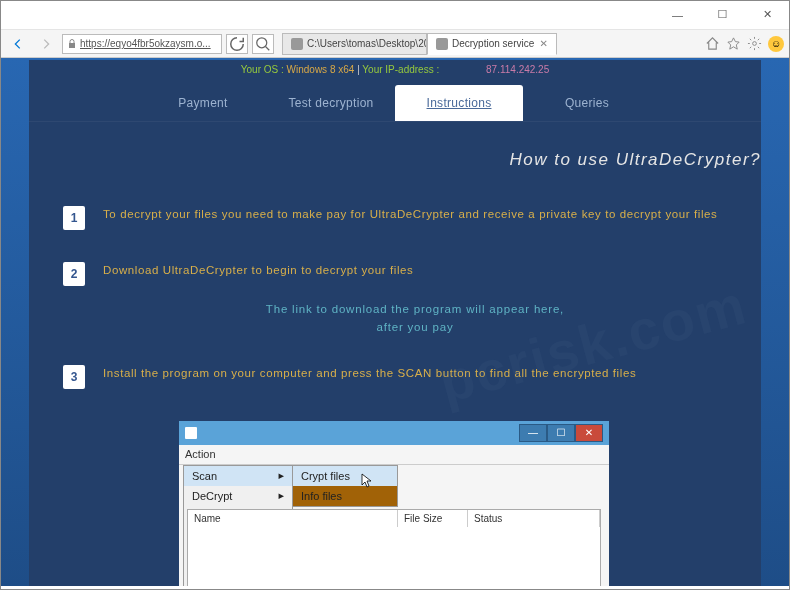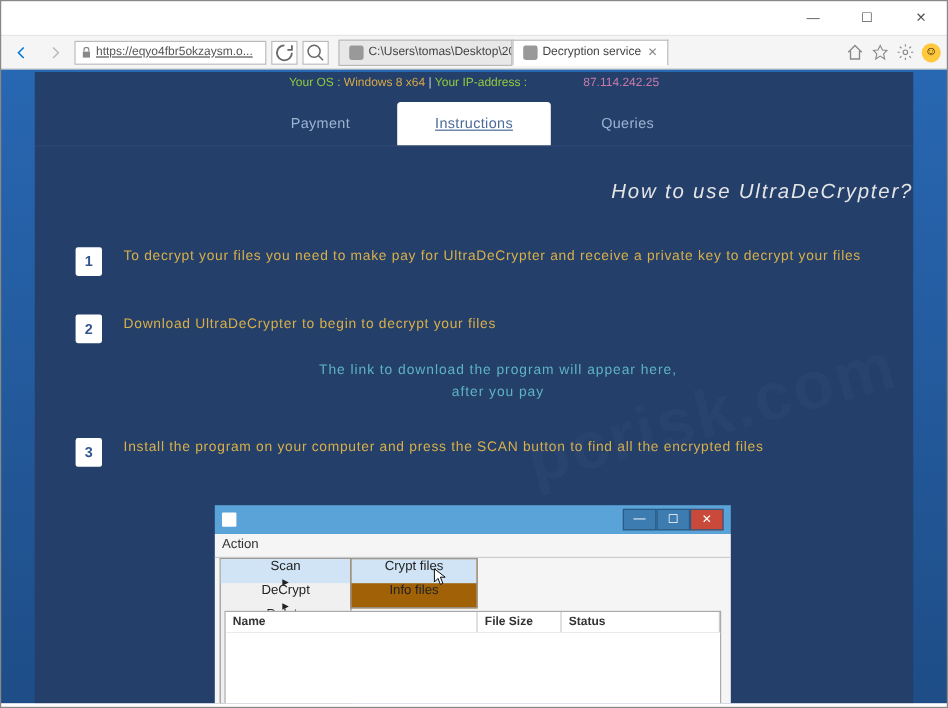--- a/index.html
+++ b/index.html
@@ -47,26 +47,26 @@
 .app-shot { width: 430px; margin: 0 0 0 150px; }
 .app-title { height: 24px; background: #5aa3d8; display: flex; align-items: center; padding: 0 6px; }
 .app-title-text { color: #fff; font-size: 11px; flex: 1; display: flex; align-items: center; gap: 4px; }
 .app-title-icon { width: 12px; height: 12px; background: #fff; border-radius: 1px; }
 .app-winbtns { display: flex; }
 .app-winbtn { width: 28px; height: 18px; background: #3d7cb0; color: #fff; display: flex; align-items: center; justify-content: center; font-size: 10px; border: 1px solid #2a5a85; }
 .app-winbtn.close { background: #c94a3b; }
 .app-menubar { height: 20px; background: #f5f5f5; border-bottom: 1px solid #ccc; display: flex; align-items: center; padding-left: 6px; font-size: 11px; color: #333; }
 .app-content { height: 130px; background: #f5f5f5; position: relative; }
 .menu-open { position: absolute; left: 4px; top: 0; width: 110px; background: #f0f0f0; border: 1px solid #999; font-size: 11px; }
-.menu-item { height: 20px; padding: 0 8px; display: flex; align-items: center; justify-content: space-between; color: #222; flex-direction: column; }
+.menu-item { height: 20px; padding: 0 8px; display: flex; align-items: center; justify-content: space-between; color: #222; }
 .menu-item.hl { background: #d0e4f5; }
 .submenu { position: absolute; left: 113px; top: 0; width: 106px; background: #a16207; border: 1px solid #999; font-size: 11px; }
 .cursor { position: absolute; left: 182px; top: 8px; width: 12px; height: 16px; }
 .list-header { position: absolute; left: 8px; top: 44px; right: 8px; display: flex; background: #fff; border: 1px solid #aaa; font-size: 10px; }
-.list-col { padding: 3px 6px; border-right: 1px solid #ccc; font-weight: bold; color: #333; }
+.list-col { padding: 3px 6px; border-right: 1px solid #ccc; font-weight: normal; color: #333; }
 .list-body { position: absolute; left: 8px; top: 62px; right: 8px; bottom: 0; background: #fff; border: 1px solid #aaa; border-top: none; }
 
 .watermark { position: absolute; right: 10px; bottom: 210px; font-size: 56px; color: rgba(100,130,170,0.08); transform: rotate(-15deg); letter-spacing: 2px; pointer-events: none; font-weight: bold; }
 .border { position: absolute; inset: 0; border: 1px solid #888; pointer-events: none; }
 </style>
 </head>
 <body>
 
 <div class="titlebar">
   <div class="titlebar-btn">—</div>
@@ -135,20 +135,21 @@
     <div class="info-bar">
       <span class="hl-g">Your OS :</span>
       <span class="hl-o">Windows 8 x64</span>
       <span style="color:#ccc">|</span>
       <span class="hl-g">Your IP-address :</span>
       <span class="hl-p">87.114.242.25</span>
     </div>
 
     <div class="navtabs">
       <div class="navtab">Payment</div>
+      <div class="navtab">Test decryption</div>
       <div class="navtab active">Instructions</div>
       <div class="navtab">Queries</div>
     </div>
 
     <div class="page-title">How to use UltraDeCrypter?</div>
 
     <div class="steps">
       <div class="step">
         <div class="step-num">1</div>
         <div class="step-text">To decrypt your files you need to make pay for UltraDeCrypter and receive a private key to decrypt your files</div>

